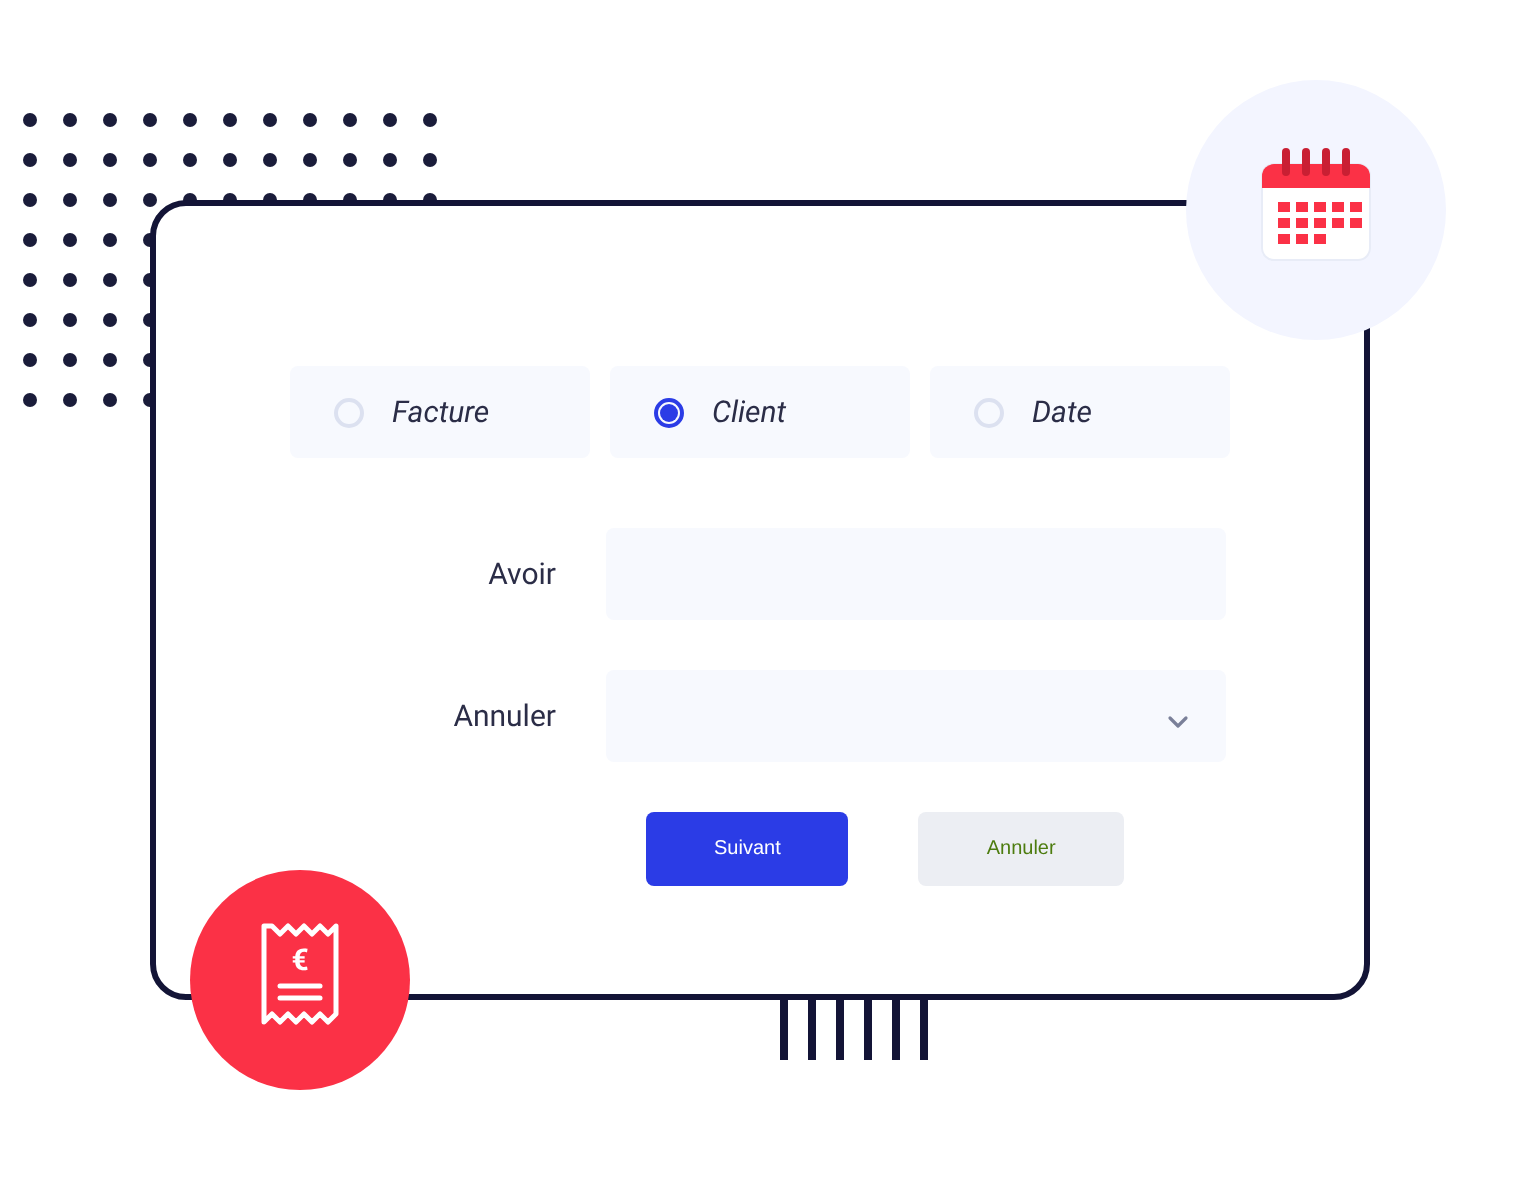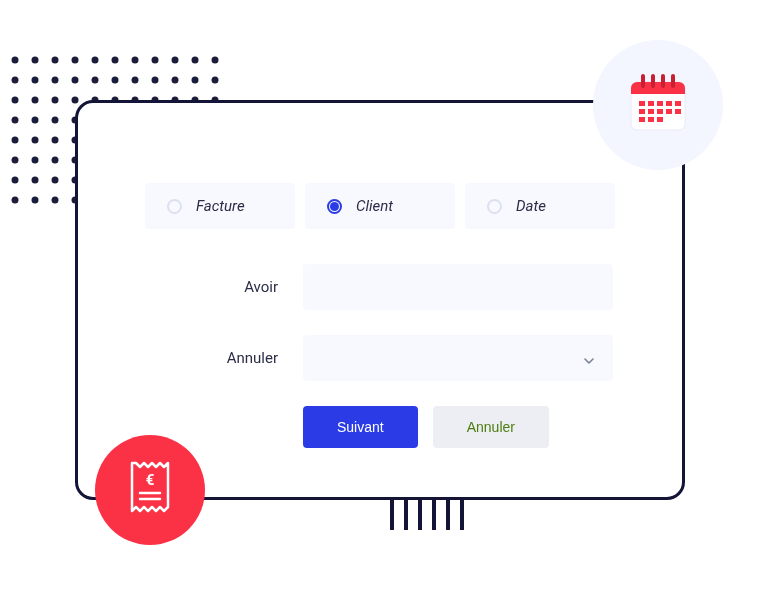--- a/index.html
+++ b/index.html
@@ -113,23 +113,24 @@
     .button-row {
       display: flex;
       gap: 15px;
       margin-left: 175px;
       margin-top: 12px;
     }
     .btn {
       padding: 13px 34px;
       border-radius: 4px;
       border: none;
-      font-size: 14px;
+      font-size: 10px;
       cursor: pointer;
       font-weight: 500;
+      margin-left: 20px;
     }
     .btn-primary {
       background: #2b3ce6;
       color: #fff;
     }
     .btn-secondary {
       background: #eceef3;
       color: #4d7c0f;
     }
     .calendar-badge {

